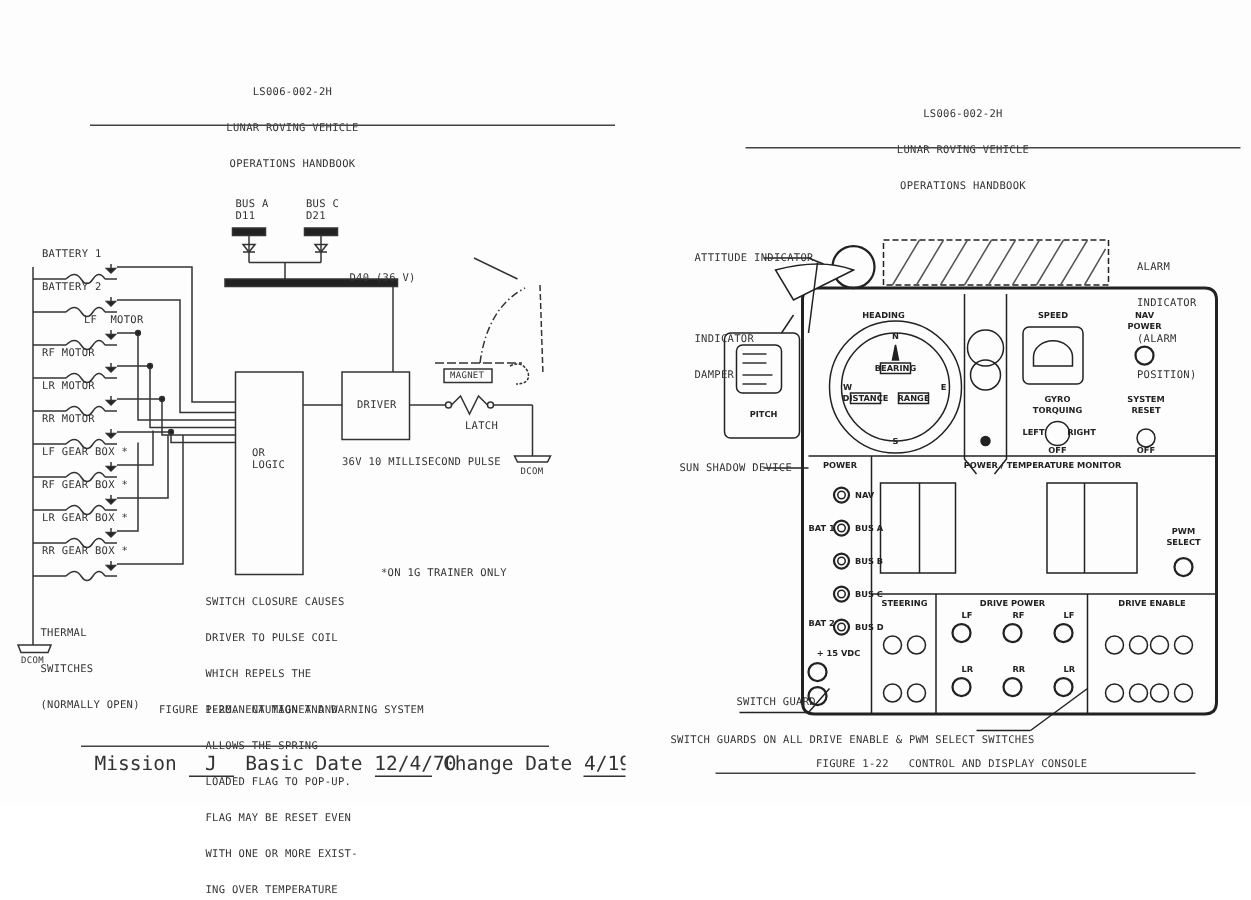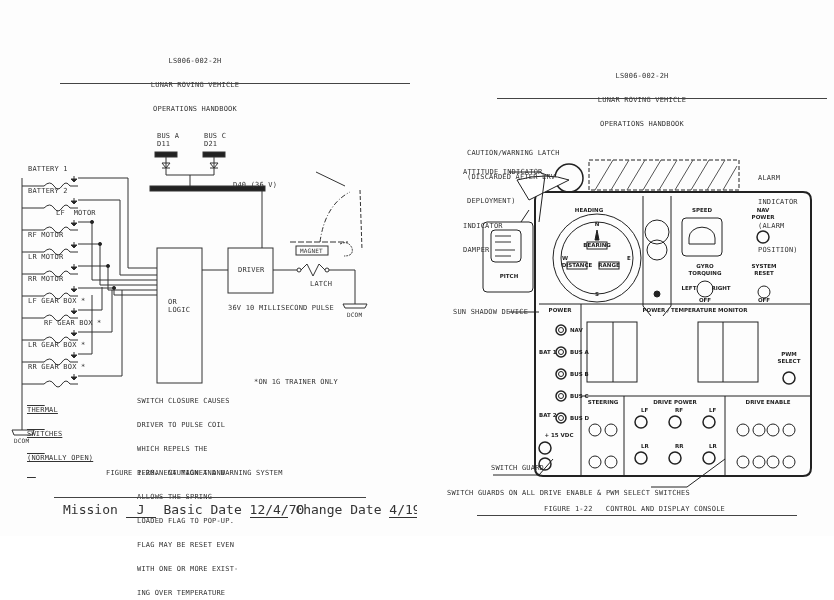--- a/index.html
+++ b/index.html
@@ -163,34 +163,34 @@
   <div class="t" style="left:204px;top:132px;"><div>BUS C</div><div>D21</div></div>
   <div class="t" style="left:233px;top:181px;">D40 (36 V)</div>
   <div class="t" style="left:168px;top:298px;"><div>OR</div><div>LOGIC</div></div>
   <div class="t" style="left:238px;top:266px;">DRIVER</div>
   <div class="t" style="left:300px;top:247px;font-size:6px;">MAGNET</div>
   <div class="t" style="left:310px;top:280px;">LATCH</div>
   <div class="t" style="left:228px;top:304px;">36V 10 MILLISECOND PULSE</div>
   <div class="t" style="left:347px;top:311px;font-size:6px;">DCOM</div>
   <div class="t" style="left:14px;top:437px;font-size:6px;">DCOM</div>
   <div class="t" style="left:254px;top:378px;">*ON 1G TRAINER ONLY</div>
-  <div class="t" style="left:27px;top:390px;text-decoration:underline;">
+  <div class="t" style="left:27px;top:402px;">
     <div>THERMAL</div>
     <div>SWITCHES</div>
     <div>(NORMALLY OPEN)</div>
   </div>
   <div id="switch-labels">
       <div class="t" style="left: 28px; top: 165px;">BATTERY 1</div>
       <div class="t" style="left: 28px; top: 187px;">BATTERY 2</div>
       <div class="t" style="left: 28px; top: 209px; margin-left: 28px;">LF  MOTOR</div>
       <div class="t" style="left: 28px; top: 231px;">RF MOTOR</div>
       <div class="t" style="left: 28px; top: 253px;">LR MOTOR</div>
       <div class="t" style="left: 28px; top: 275px;">RR MOTOR</div>
       <div class="t" style="left: 28px; top: 297px;">LF GEAR BOX *</div>
-      <div class="t" style="left: 44px; top: 319px;">RF GEAR BOX *</div>
+      <div class="t" style="left: 28px; top: 319px;">RF GEAR BOX *</div>
       <div class="t" style="left: 28px; top: 341px;">LR GEAR BOX *</div>
       <div class="t" style="left: 28px; top: 363px;">RR GEAR BOX *</div>
     </div>
   <div class="t" style="left:137px;top:381px;">
     <div>SWITCH CLOSURE CAUSES</div>
     <div>DRIVER TO PULSE COIL</div>
     <div>WHICH REPELS THE</div>
     <div>PERMANENT MAGNET AND</div>
     <div>ALLOWS THE SPRING</div>
     <div>LOADED FLAG TO POP-UP.</div>
@@ -358,25 +358,20 @@
         <text x="153" y="420" class="cl" text-anchor="start">BUS D</text>
         <text x="224" y="412" class="cl">LF</text>
         <text x="258" y="412" class="cl">RF</text>
         <text x="292" y="412" class="cl">LF</text>
         <text x="224" y="448" class="cl">LR</text>
         <text x="258" y="448" class="cl">RR</text>
         <text x="292" y="448" class="cl">LR</text>
       </g>
   </svg>
 
-  <div class="t" style="left:50px;top:133px;">
-    <div>CAUTION/WARNING LATCH</div>
-    <div>(DISCARDED AFTER LRV</div>
-    <div>DEPLOYMENT)</div>
-  </div>
   <div class="t" style="left:46px;top:168px;">ATTITUDE INDICATOR</div>
   <div class="t" style="left:46px;top:206px;">
     <div>INDICATOR</div>
     <div>DAMPER</div>
   </div>
   <div class="t" style="left:36px;top:308px;">SUN SHADOW DEVICE</div>
   <div class="t" style="left:341px;top:158px;">
     <div>ALARM</div>
     <div>INDICATOR</div>
     <div>(ALARM</div>

